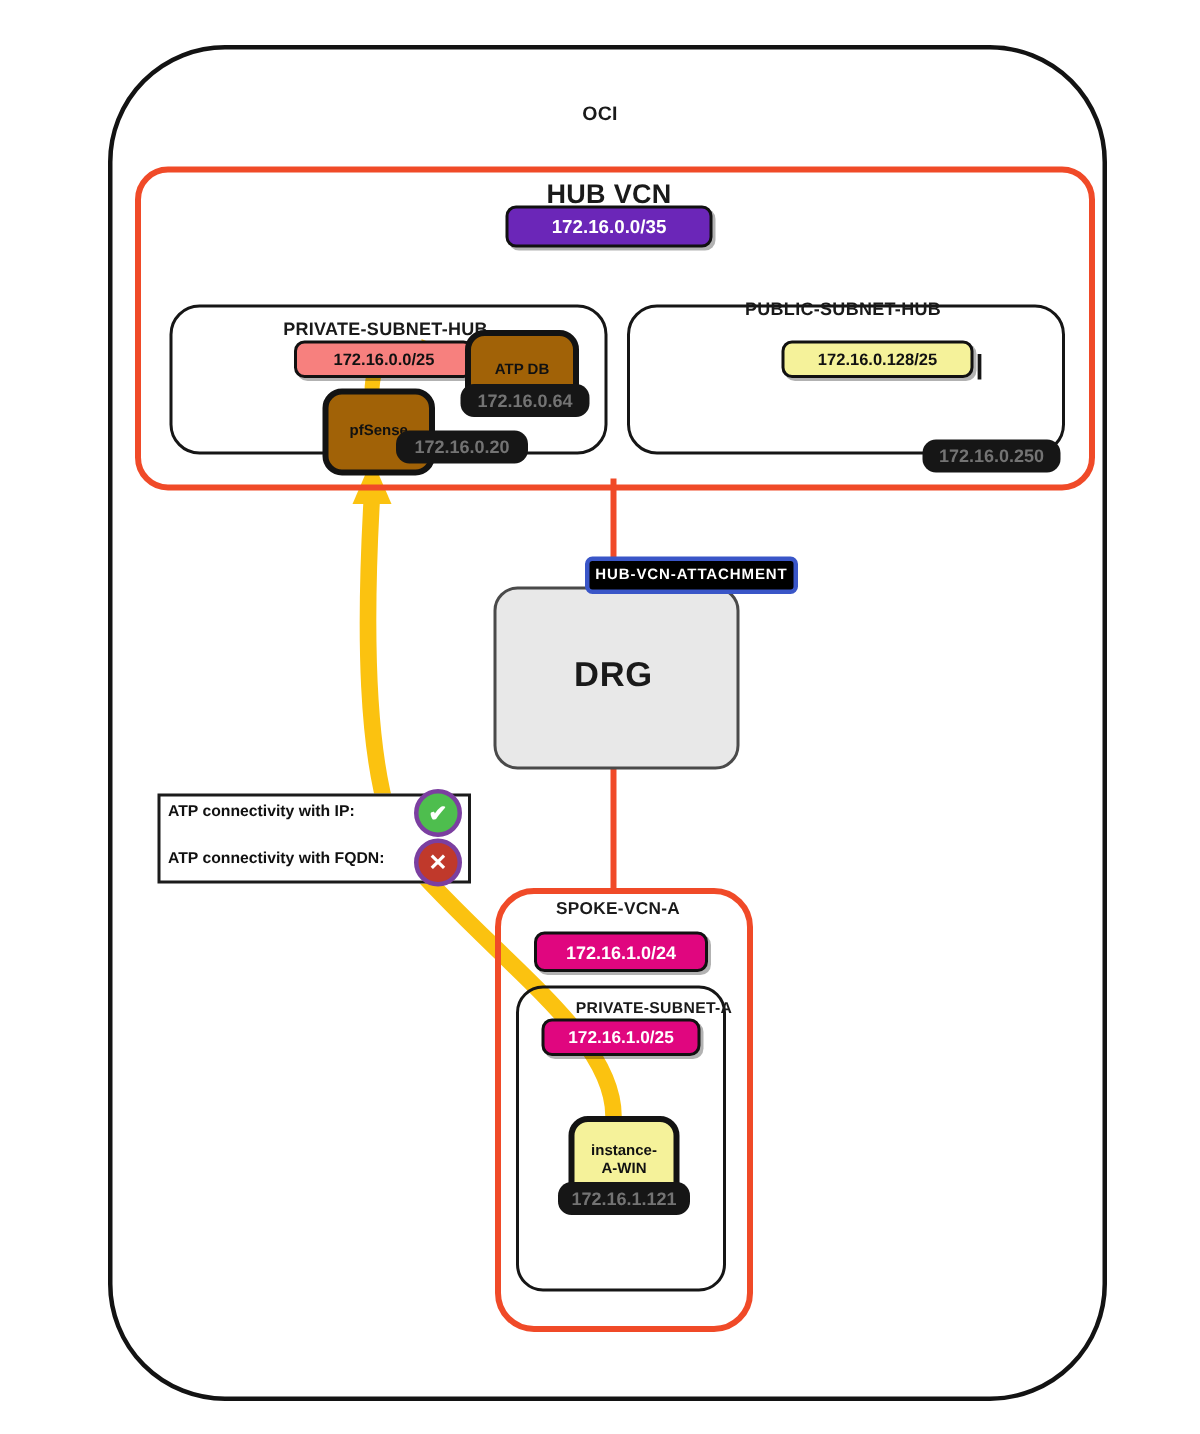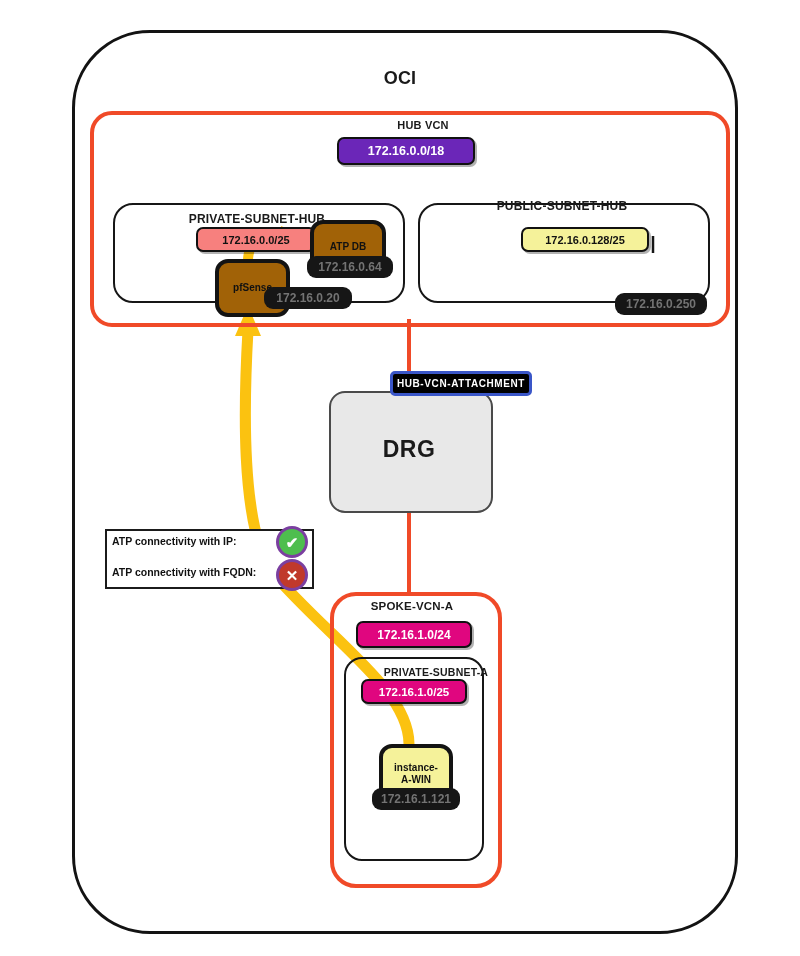--- a/index.html
+++ b/index.html
@@ -11,32 +11,32 @@
   }
   #stage{position:relative;width:800px;height:956px;}
   #wires{position:absolute;left:0;top:0;width:800px;height:956px;}
 
   .lbl{position:absolute;font-weight:bold;color:#1a1a1a;text-align:center;
        white-space:nowrap;letter-spacing:.2px;}
 
   
   .oci-frame{position:absolute;left:72px;top:30px;width:660px;height:898px;
     border:3px solid #131313;border-radius:78px;background:transparent;}
-  .oci-title{left:0;right:0;top:68px;width:800px;font-size:18px;}
+  .oci-title{left:0;right:0;top:68px;width:800px;font-size:13px;}
 
   .vcn{position:absolute;border:4px solid #F04A28;border-radius:22px;background:transparent;}
   .hub-vcn{left:90px;top:111px;width:632px;height:208px;}
   .spoke-vcn{left:330px;top:592px;width:164px;height:288px;border-radius:26px;}
 
   .subnet{position:absolute;border:2.5px solid #161616;border-radius:20px;background:transparent;}
   .sn-priv-hub{left:113px;top:203px;width:288px;height:96px;}
   .sn-pub-hub{left:418px;top:203px;width:288px;height:96px;}
   .sn-priv-a{left:344px;top:657px;width:136px;height:200px;border-radius:18px;}
 
-  .ttl-hubvcn{left:107px;top:119px;width:632px;font-size:11px;}
+  .ttl-hubvcn{left:90px;top:119px;width:632px;font-size:18px;}
   .ttl-spokevcn{left:330px;top:600px;width:164px;font-size:11.5px;}
   .ttl-privhub{left:113px;top:212px;width:288px;font-size:12px;}
   .ttl-pubhub{left:418px;top:199px;width:288px;font-size:12px;}
   .ttl-priva{left:344px;top:666px;width:136px;font-size:10.5px;padding-left:24px;}
 
   
   .cidr{position:absolute;display:flex;align-items:center;justify-content:center;
     border:2.5px solid #111;border-radius:7px;font-weight:bold;
     box-shadow:2px 2px 0 rgba(0,0,0,.30);}
   .cidr-purple{background:#6B26B8;color:#fff;}
@@ -113,21 +113,21 @@
 
     <path d="M248,262 C248,240 256,238 286,238" stroke="#FBC210" stroke-width="10" fill="none" stroke-linecap="round"></path>
     <polygon points="309,238 281,226 281,250" fill="#FBC210"></polygon>
   </svg>
 
   <div class="oci-frame"></div>
   <div class="lbl oci-title">OCI</div>
 
   <div class="vcn hub-vcn"></div>
   <div class="lbl ttl-hubvcn">HUB VCN</div>
-  <div class="cidr cidr-purple c-hubvcn">172.16.0.0/18</div>
+  <div class="cidr cidr-purple c-hubvcn">172.16.0.0/35</div>
 
   <div class="subnet sn-priv-hub"></div>
   <div class="lbl ttl-privhub">PRIVATE-SUBNET-HUB</div>
   <div class="cidr cidr-pink c-privhub">172.16.0.0/25</div>
 
   <div class="node node-pink n-atp">ATP DB</div>
   <div class="ipbadge b-atp">172.16.0.64</div>
 
   <div class="node node-pink n-pf">pfSense</div>
   <div class="ipbadge b-pf">172.16.0.20</div>

